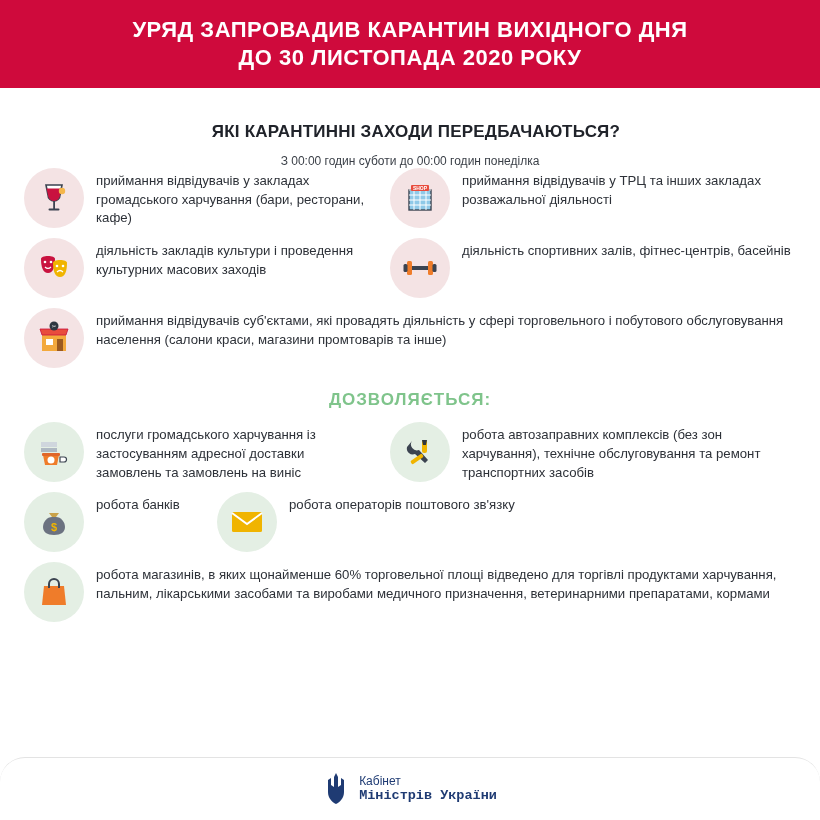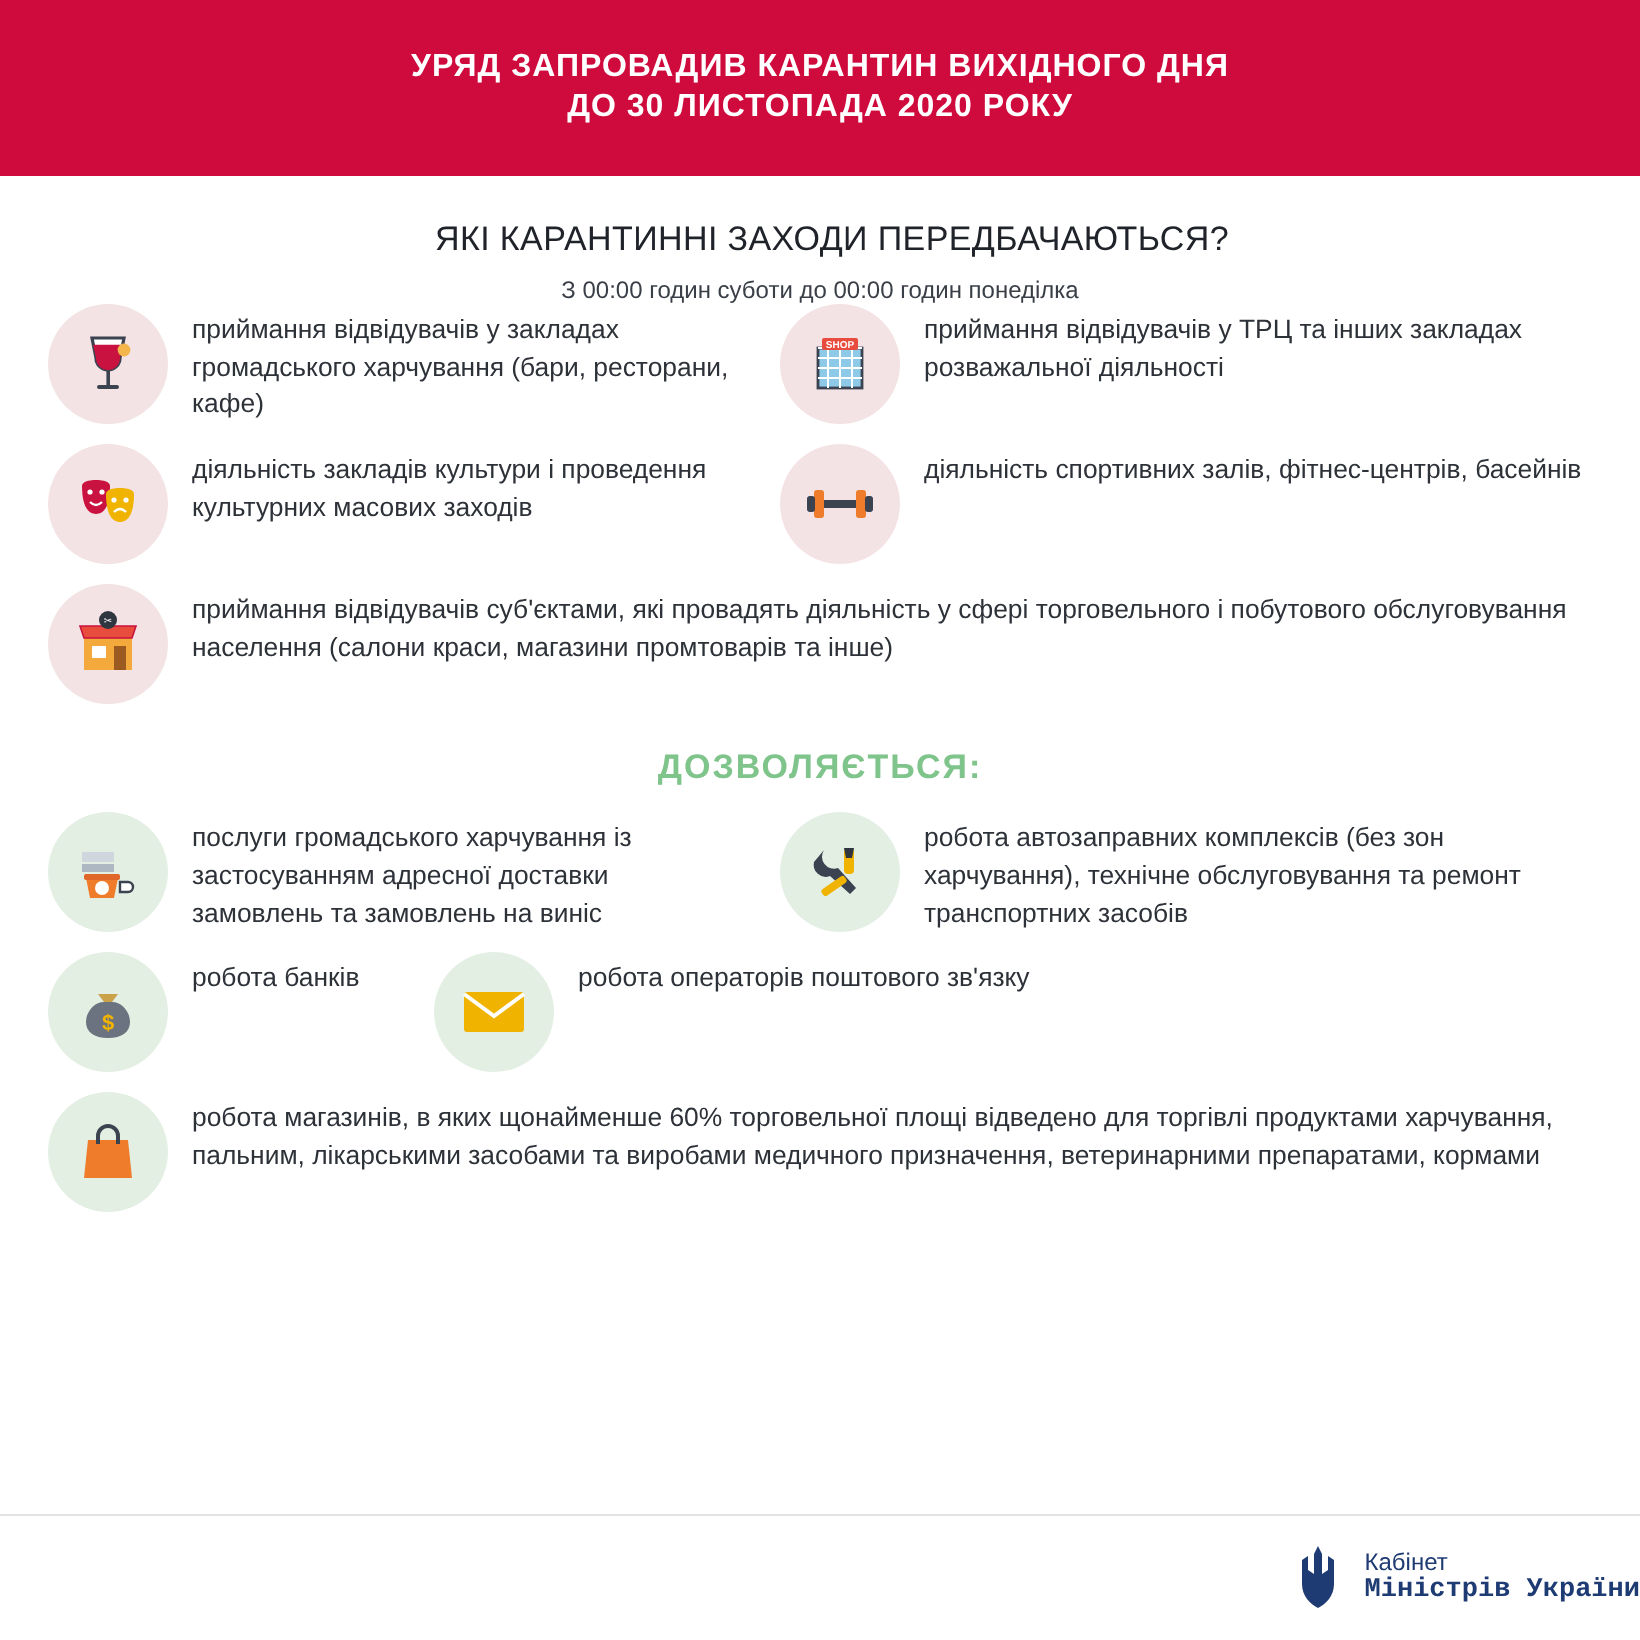--- a/index.html
+++ b/index.html
@@ -17,32 +17,32 @@
     background:#cf0a3c;
     height:88px;
     display:flex;align-items:center;justify-content:center;
     flex-direction:column;
     padding:0 40px;
     box-sizing:border-box;
   }
   .header h1{
     margin:0;
     color:#ffffff;
-    font-size:16px;
+    font-size:22px;
     font-weight:bold;
     letter-spacing:0.5px;
     line-height:1.28;
     text-align:center;
     text-transform:uppercase;
   }
 
   
   .intro{padding-top:22px;text-align:center;}
   .intro .q{
-    font-size:17px;font-weight:normal;color:#20232a;margin:0;
+    font-size:17px;font-weight:bold;color:#20232a;margin:12px;
     letter-spacing:0.2px;
     padding-left:12px;
   }
   .intro .sub{
     font-size:12px;color:#3a3f47;margin:8px 0 0 0;
   }
   .section-title{
     text-align:center;font-size:17px;font-weight:bold;
     letter-spacing:1px;margin:14px 0 12px 0;
   }
@@ -70,21 +70,21 @@
   .ico svg{display:block;}
   .txt{
     font-size:13.2px;line-height:1.42;color:#2d3138;
     padding-top:4px;
   }
 
   
   .footer{
     position:absolute;left:0;bottom:0;width:820px;height:62px;
     border-top:1px solid #e3e3e3;
-    display:flex;align-items:center;justify-content:flex-end;gap:10px;
+    display:flex;align-items:center;justify-content:center;gap:10px;border-radius:25px;
   }
   .footer .trident{width:26px;height:34px;}
   .footer .ftxt{line-height:1.2;}
   .footer .ftxt .l1{font-size:12px;color:#1f3b73;}
   .footer .ftxt .l2{font-size:13.5px;font-weight:bold;color:#1f3b73;font-family:Liberation Mono, monospace;}
 </style>
 </head>
 <body>
 
 <div class="page">

